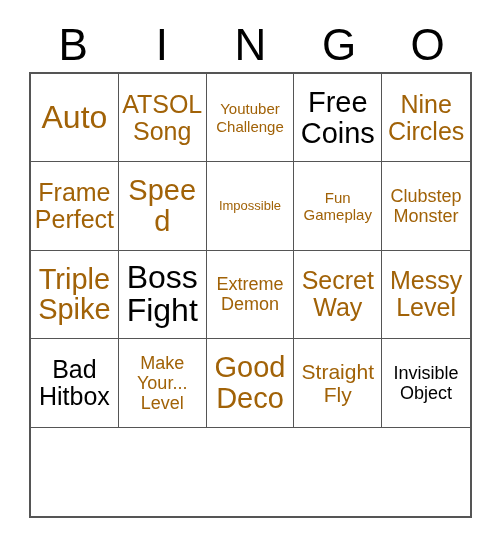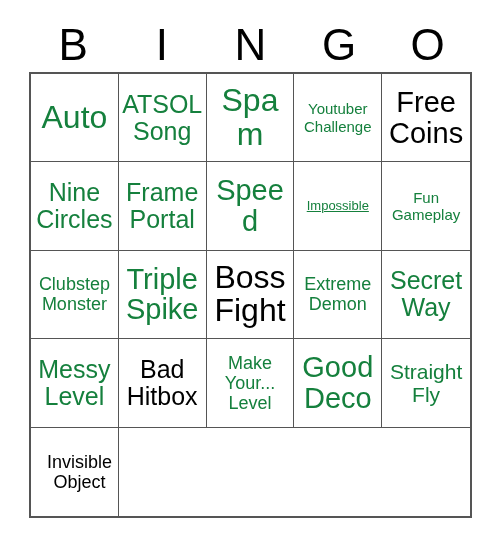--- a/index.html
+++ b/index.html
@@ -73,29 +73,29 @@
     overflow: hidden;
     background: #ffffff;
   }
   .bingo-cell:nth-child(5n) { border-right: none; }
   .bingo-cell:nth-child(n+21) { border-bottom: none; padding-left: 12px; }
 
   .cell-text {
     display: block;
     width: 100%;
     line-height: 1.07;
-    color: #15803d;
+    color: #a16207;
     font-weight: 400;
     word-wrap: break-word;
     hyphens: none;
   }
   .cell-text.black { color: #000000; }
 
   
-  .fs-xs  { font-size: 13px; line-height: 1.18; text-decoration: underline; }
+  .fs-xs  { font-size: 13px; line-height: 1.18; }
   .fs-sm  { font-size: 15px; line-height: 1.16; }
   .fs-md  { font-size: 18px; line-height: 1.12; }
   .fs-lg  { font-size: 21px; line-height: 1.1; }
   .fs-xl  { font-size: 25px; line-height: 1.08; }
   .fs-2xl { font-size: 29px; line-height: 1.06; }
   .fs-3xl { font-size: 32px; line-height: 1.05; }
 </style>
 </head>
 <body>
 
@@ -110,33 +110,30 @@
   </div>
 
   <div id="bingo-grid">
       <div class="bingo-cell">
         <span class="cell-text fs-3xl">Auto</span>
       </div>
       <div class="bingo-cell">
         <span class="cell-text fs-xl">ATSOL Song</span>
       </div>
       <div class="bingo-cell">
-        <span class="cell-text fs-3xl">Spam</span>
-      </div>
-      <div class="bingo-cell">
         <span class="cell-text fs-sm">Youtuber Challenge</span>
       </div>
       <div class="bingo-cell">
         <span class="cell-text fs-2xl black">Free Coins</span>
       </div>
       <div class="bingo-cell">
         <span class="cell-text fs-xl">Nine Circles</span>
       </div>
       <div class="bingo-cell">
-        <span class="cell-text fs-xl">Frame Portal</span>
+        <span class="cell-text fs-xl">Frame Perfect</span>
       </div>
       <div class="bingo-cell">
         <span class="cell-text fs-2xl">Speed</span>
       </div>
       <div class="bingo-cell">
         <span class="cell-text fs-xs">Impossible</span>
       </div>
       <div class="bingo-cell">
         <span class="cell-text fs-sm">Fun Gameplay</span>
       </div>

